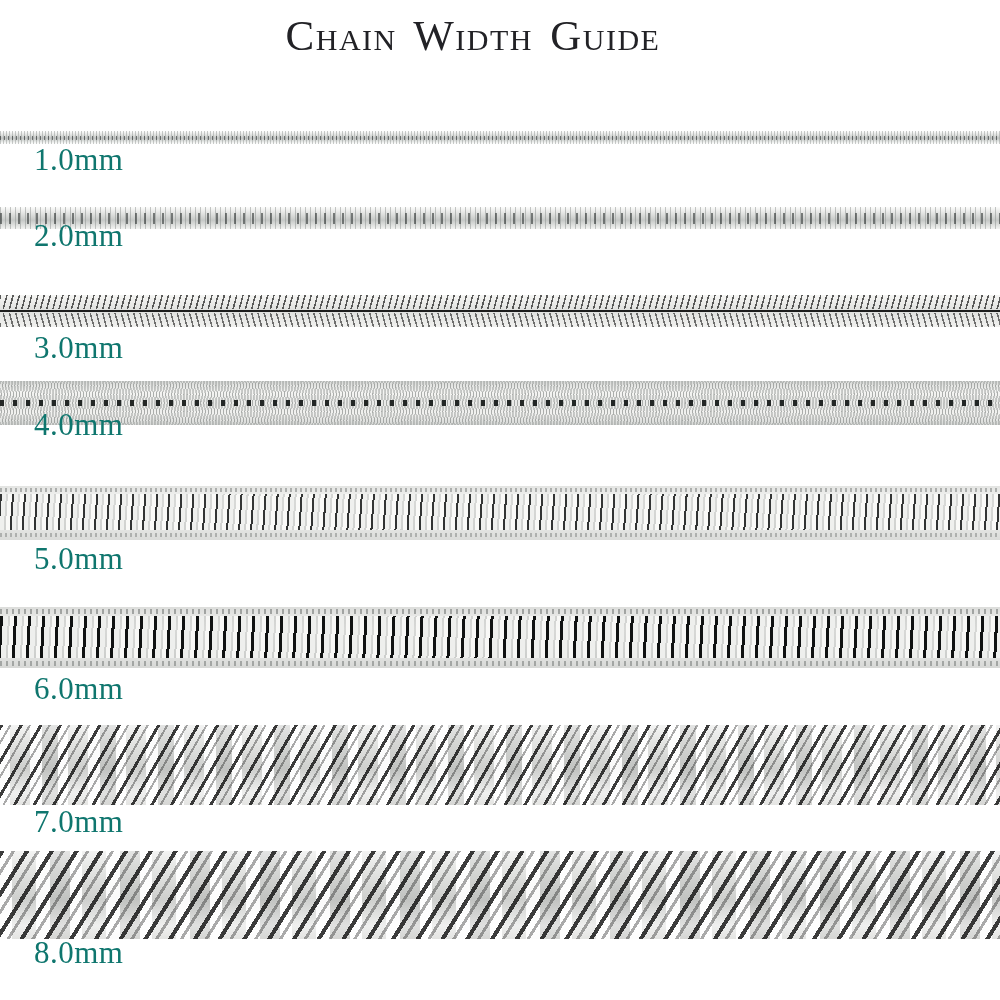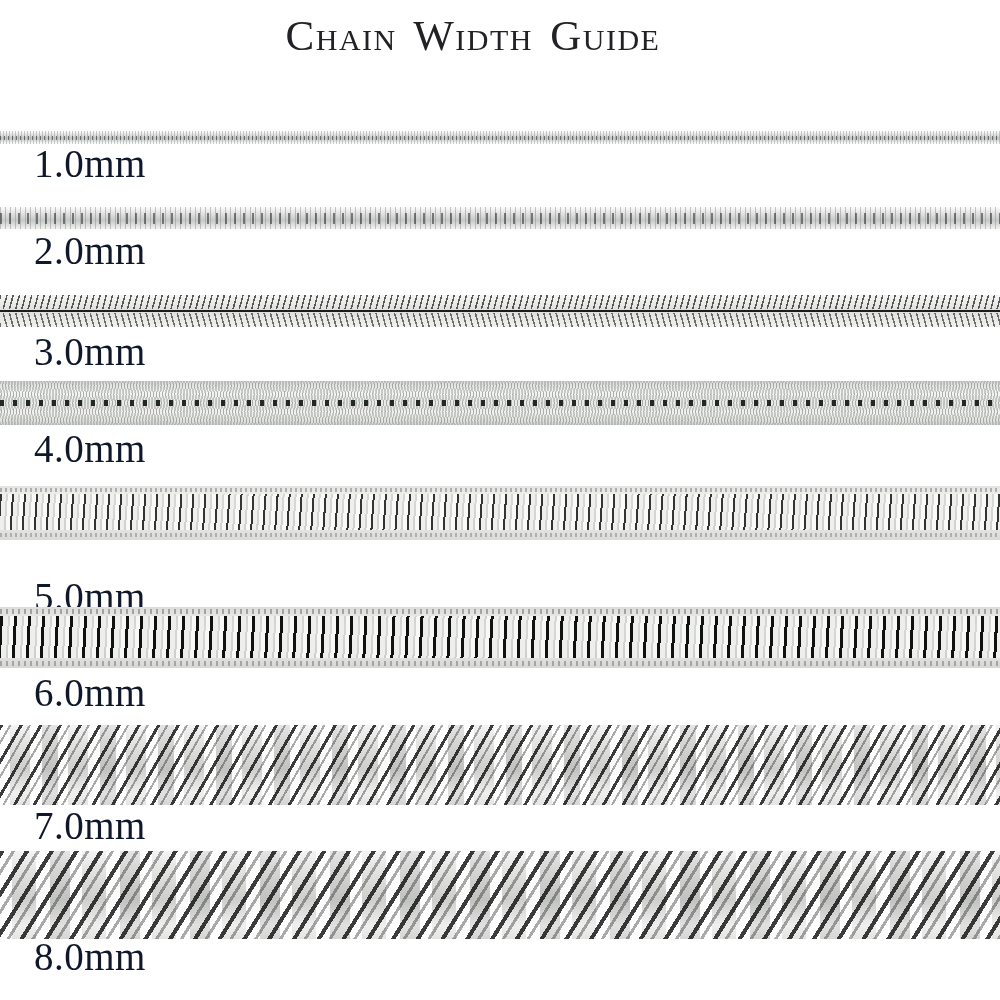--- a/index.html
+++ b/index.html
@@ -25,24 +25,24 @@
     font-variant: small-caps;
     font-weight: 400;
     font-size: 43px;
     letter-spacing: 1.5px;
     word-spacing: 5px;
     color: #222226;
   }
   .size-label {
     position: absolute;
     left: 34px;
-    font-size: 39px;
+    font-size: 31px;
     line-height: 1;
     letter-spacing: 0.5px;
-    color: #0f172a;
+    color: #0f766e;
   }
   .chain {
     position: absolute;
     left: 0;
     width: 1000px;
   }
   
   .c1 { top: 131px; height: 13px;
     background:
       repeating-linear-gradient(90deg, rgba(30,34,34,.55) 0 1px, rgba(0,0,0,0) 1px 4px) 0 5px / 100% 4px repeat-x,
@@ -98,24 +98,24 @@
   }
   
   .c8 { top: 851px; height: 88px;
     background:
       repeating-linear-gradient(122deg, rgba(12,12,12,.8) 0 4px, rgba(0,0,0,0) 4px 10px, rgba(12,12,12,.35) 10px 13px, rgba(0,0,0,0) 13px 21px) 0 0 / 100% 100% repeat,
       repeating-linear-gradient(90deg, rgba(255,255,255,.95) 0 12px, rgba(212,213,211,.25) 12px 36px, rgba(255,255,255,.9) 36px 50px, rgba(168,170,168,.3) 50px 70px) 0 0 / 100% 100% repeat,
       linear-gradient(180deg, rgba(255,255,255,.95) 0%, rgba(255,255,255,0) 22%, rgba(118,120,118,.25) 55%, rgba(255,255,255,.7) 85%, rgba(233,233,231,.95) 100%) 0 0 / 100% 100% no-repeat,
       linear-gradient(180deg, #e9eae8, #e9eae8) 0 0 / 100% 100% no-repeat;
   }
   .l1 { top: 144px; }
-  .l2 { top: 231px; }
+  .l2 { top: 220px; }
   .l3 { top: 332px; }
-  .l4 { top: 429px; text-align: right; }
-  .l5 { top: 543px; margin-top: 34px; }
+  .l4 { top: 409px; text-align: right; }
+  .l5 { top: 543px; }
   .l6 { top: 673px; }
   .l7 { top: 806px; text-align: right; }
   .l8 { top: 937px; text-align: right; }
 </style>
 </head>
 <body>
 
 <div class="page">
 
   <h1 class="title">Chain Width Guide</h1>

